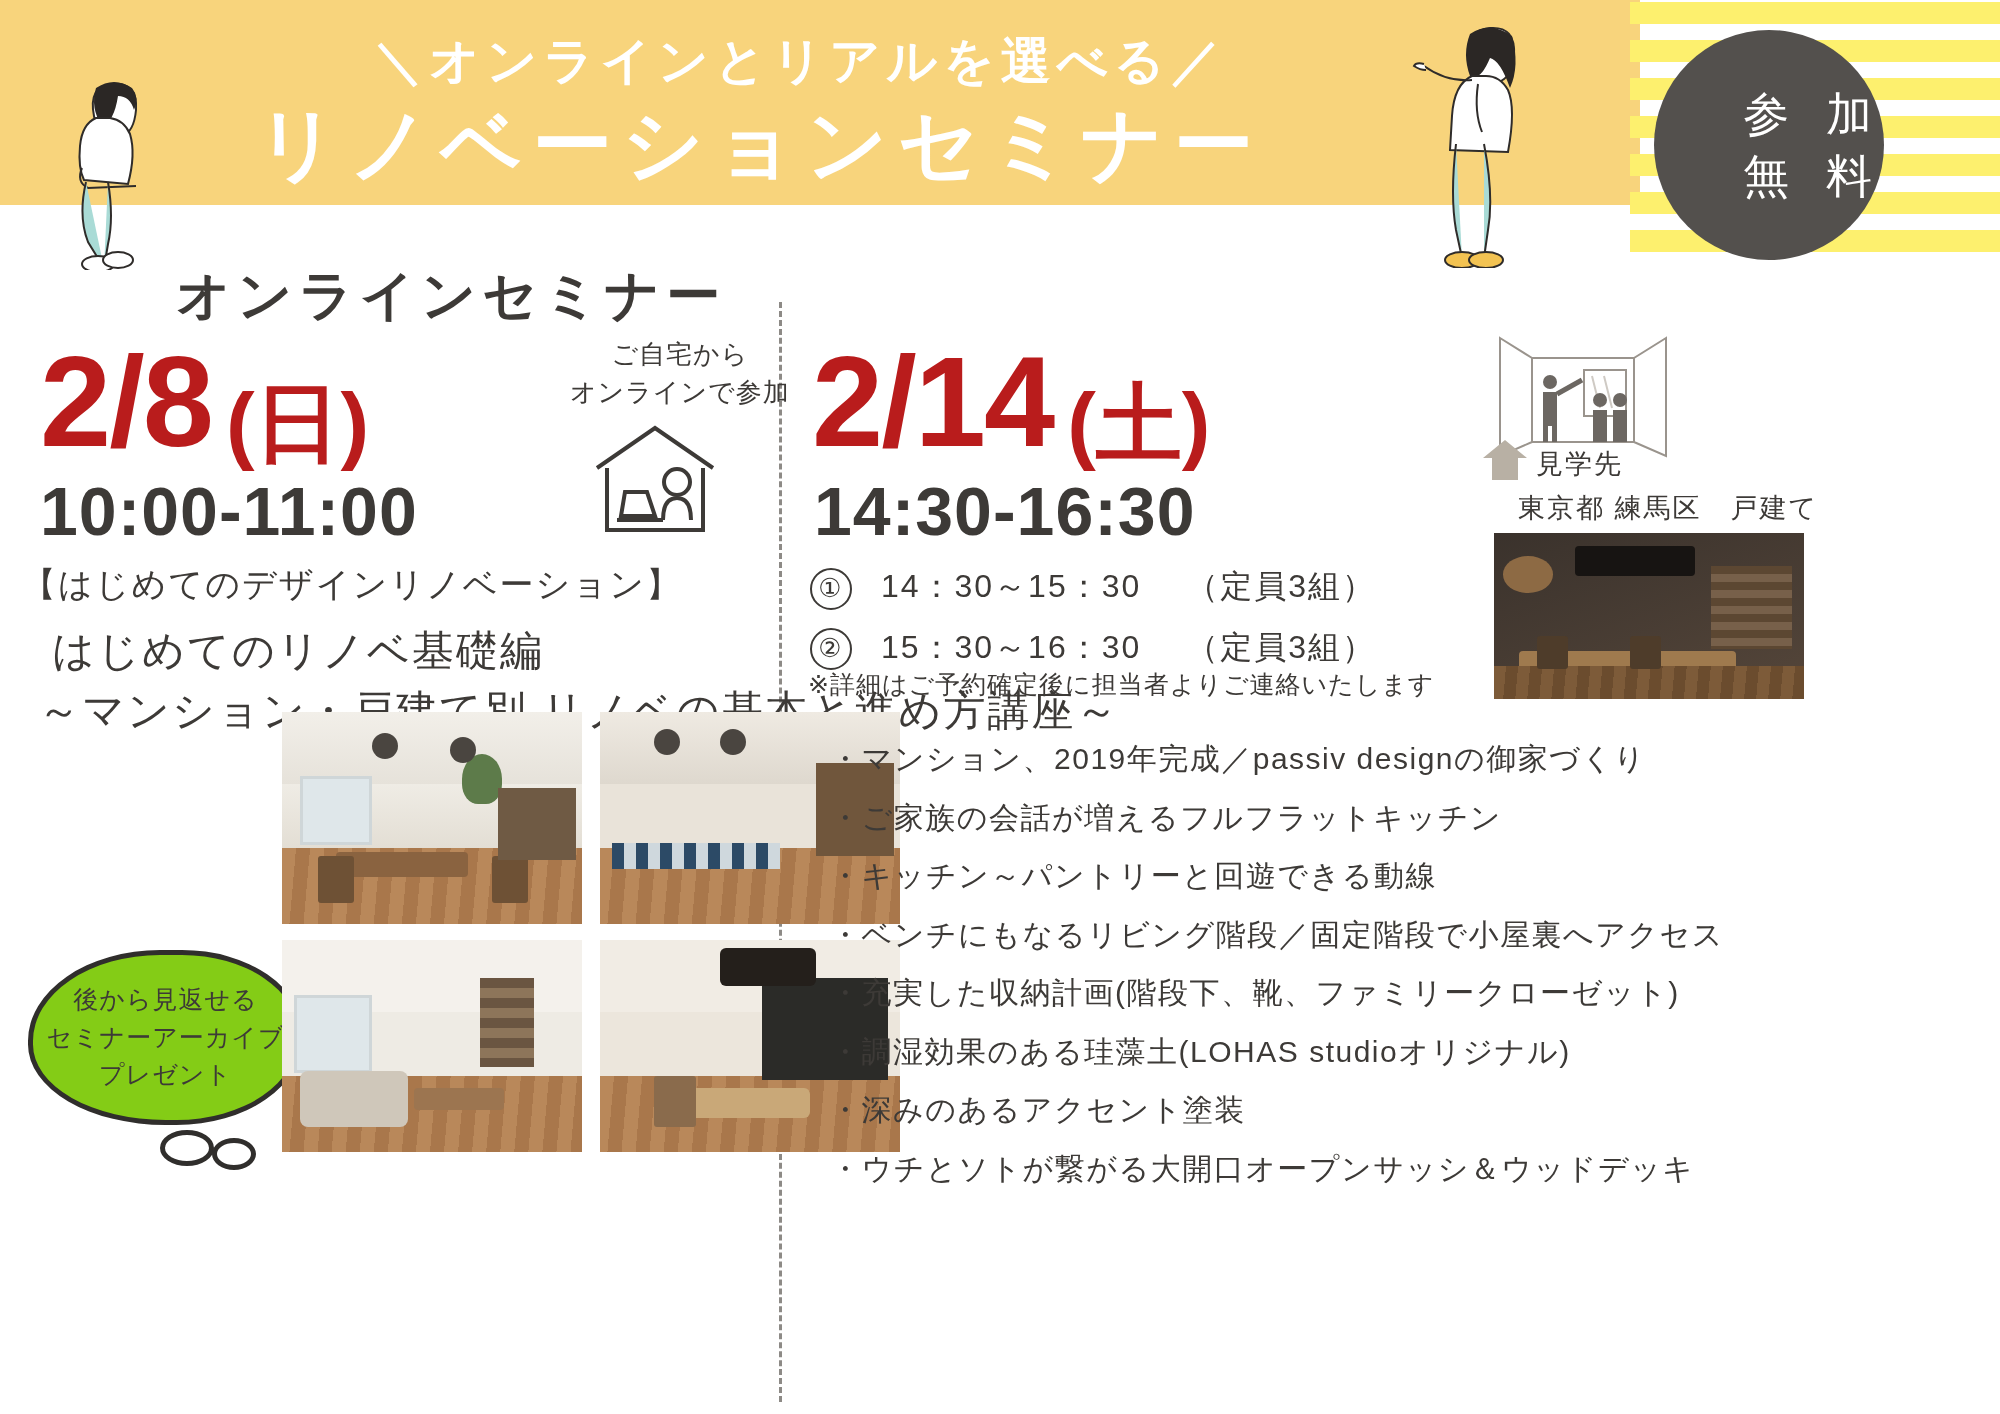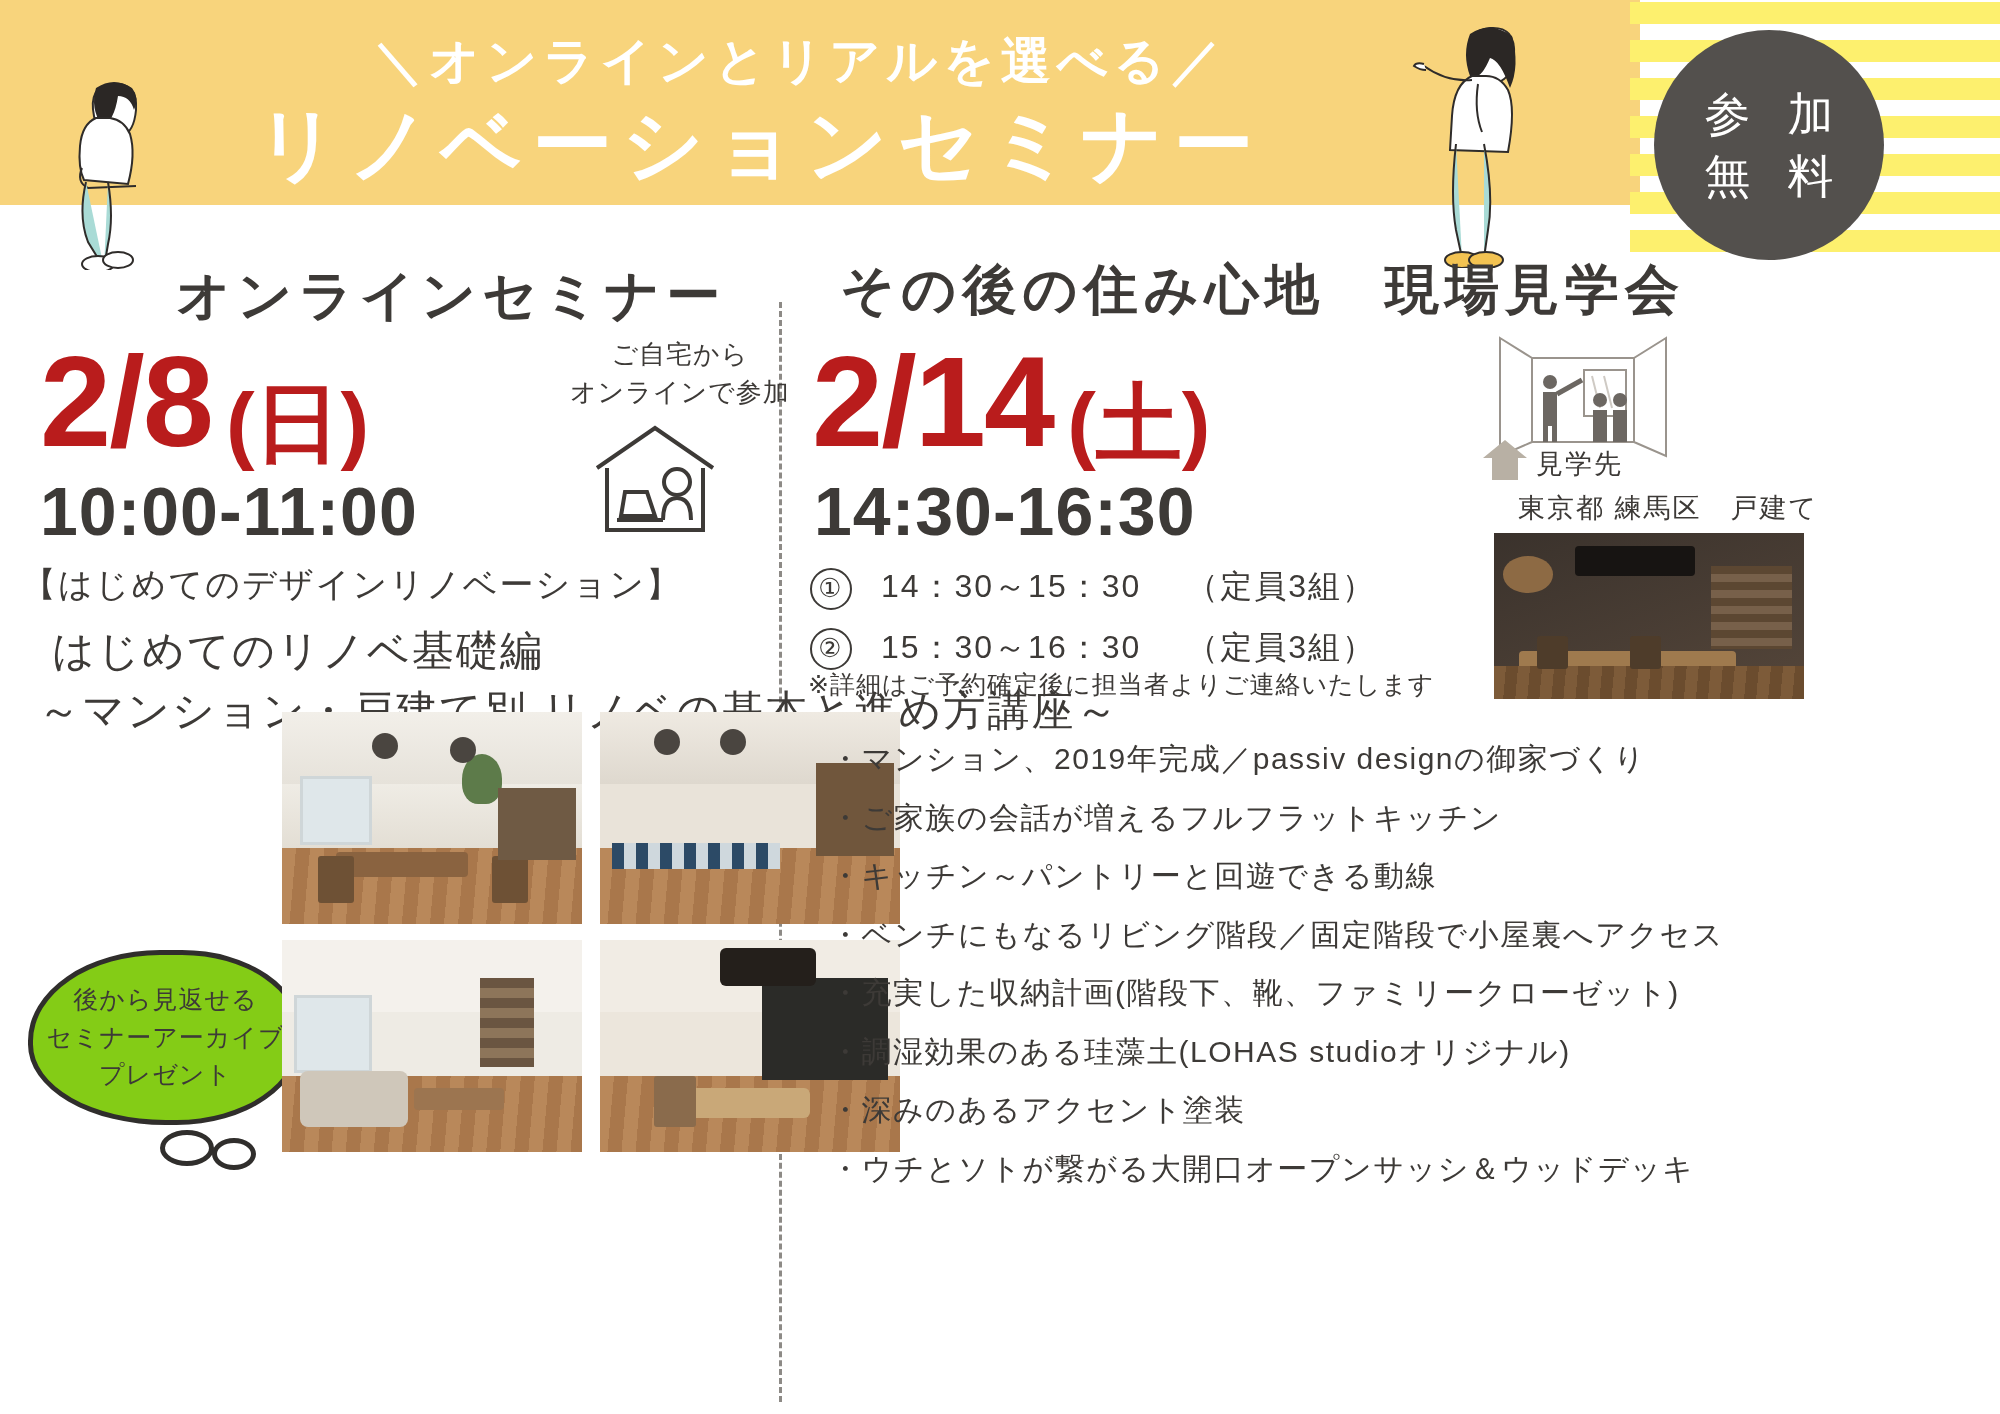--- a/index.html
+++ b/index.html
@@ -43,21 +43,21 @@
     font-size:80px;
     letter-spacing:10px;
     font-weight:700;
     white-space:nowrap;
   }
   .badge{
     position:absolute;right:116px;top:30px;
     width:230px;height:230px;border-radius:50%;
     background:#53504d;
     display:flex;flex-direction:column;
-    align-items:center;justify-content:center;
+    align-items:flex-end;justify-content:center;
     color:#ffffff;
   }
   .badge div{font-size:46px;letter-spacing:12px;line-height:1.35;text-indent:12px;}
 
   
   .person{position:absolute;}
 
   
   .divider{
     position:absolute;left:779px;top:302px;
@@ -277,21 +277,20 @@
           <div class="pend" style="left:40%;top:4%;width:96px;height:38px;border-radius:6px"></div>
           <div class="tbl2"></div>
           <div class="chairA" style="left:18%;bottom:12%;width:14%;height:24%;background:#8a6b4c"></div>
         </div>
       </div>
     </div>
   </div>
 
   <div class="col-right">
 
-    <div class="sec-title" style="position:absolute;left:40px;top:4px">その後の住み心地　現場見学会</div>
 
     <div class="bigdate" style="position:absolute;left:12px;top:88px">
       <span>2/14</span>
       <span class="dow">(土)</span>
     </div>
 
     <div class="bigtime" style="position:absolute;left:14px;top:222px">14:30-16:30</div>
 
     <svg style="position:absolute;left:688px;top:80px" width="190" height="130" viewBox="0 0 190 130">
       <path d="M12 8 L44 28 L44 112 L12 126 Z" fill="none" stroke="#9a948d" stroke-width="2"></path>

